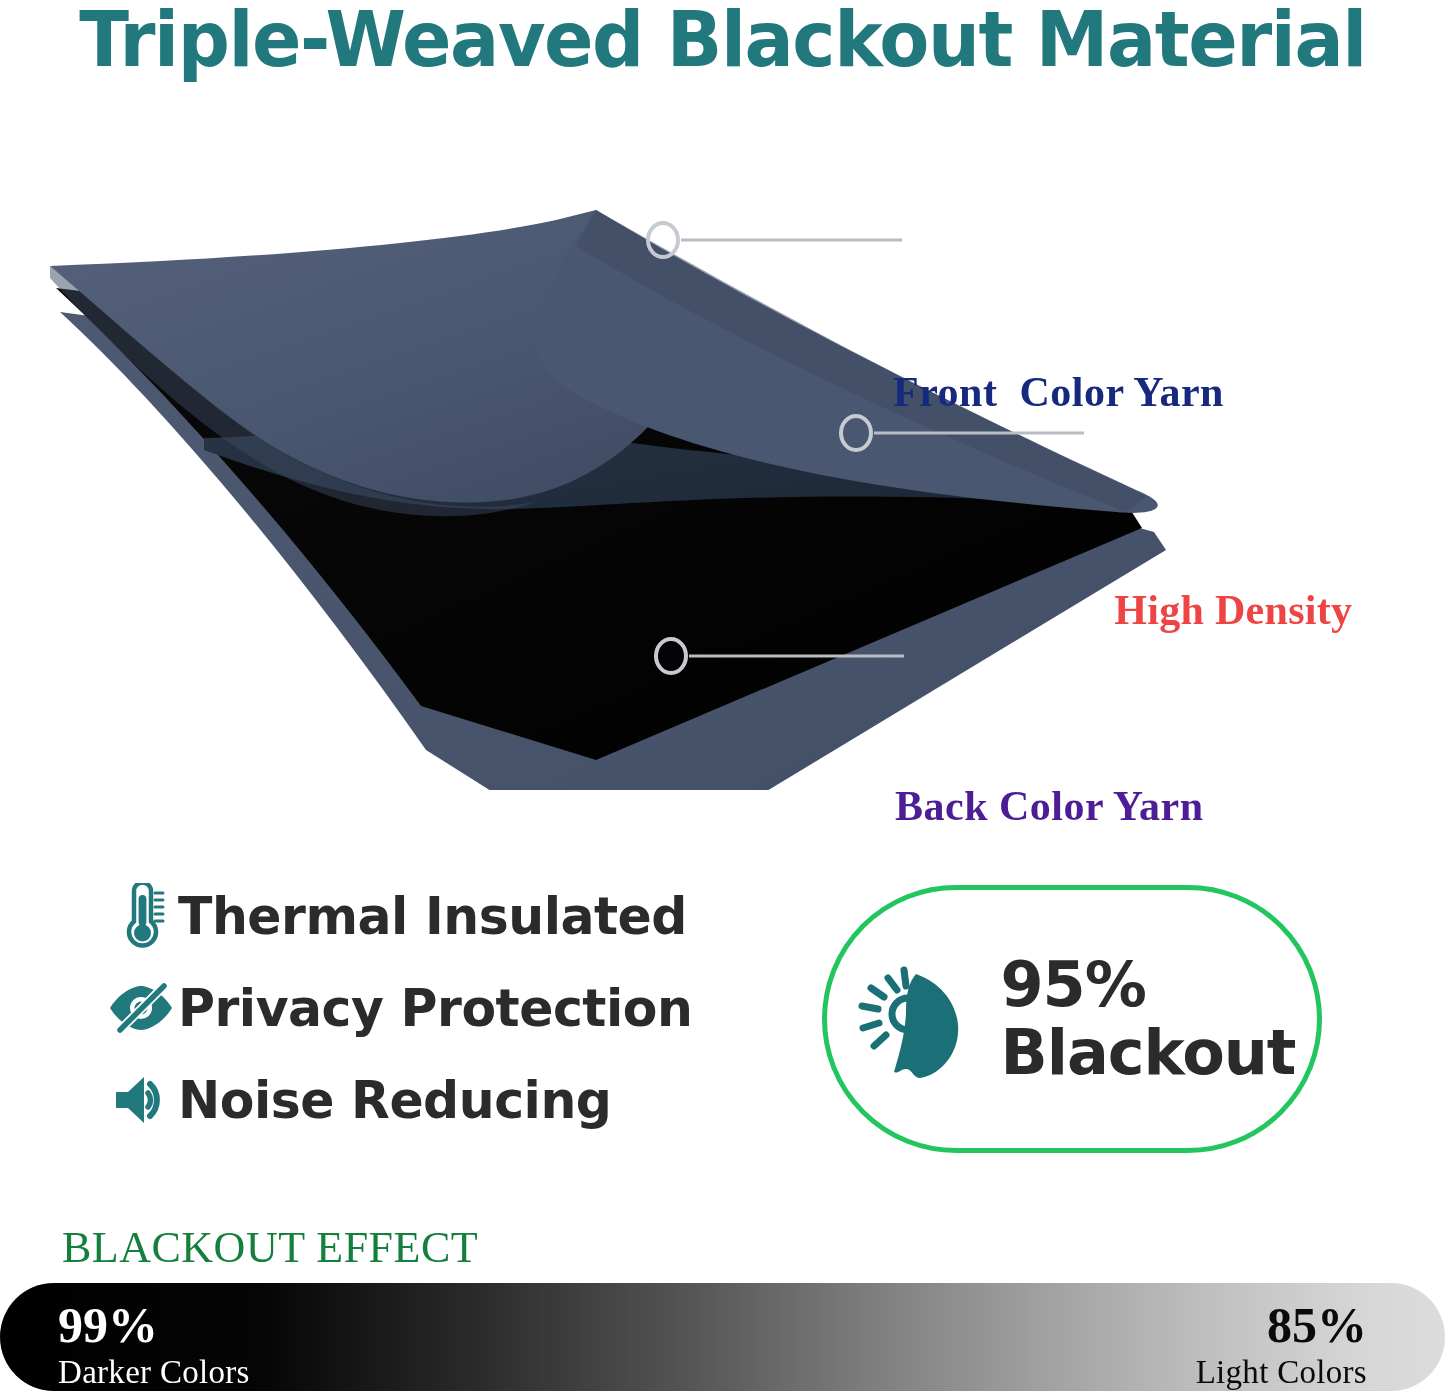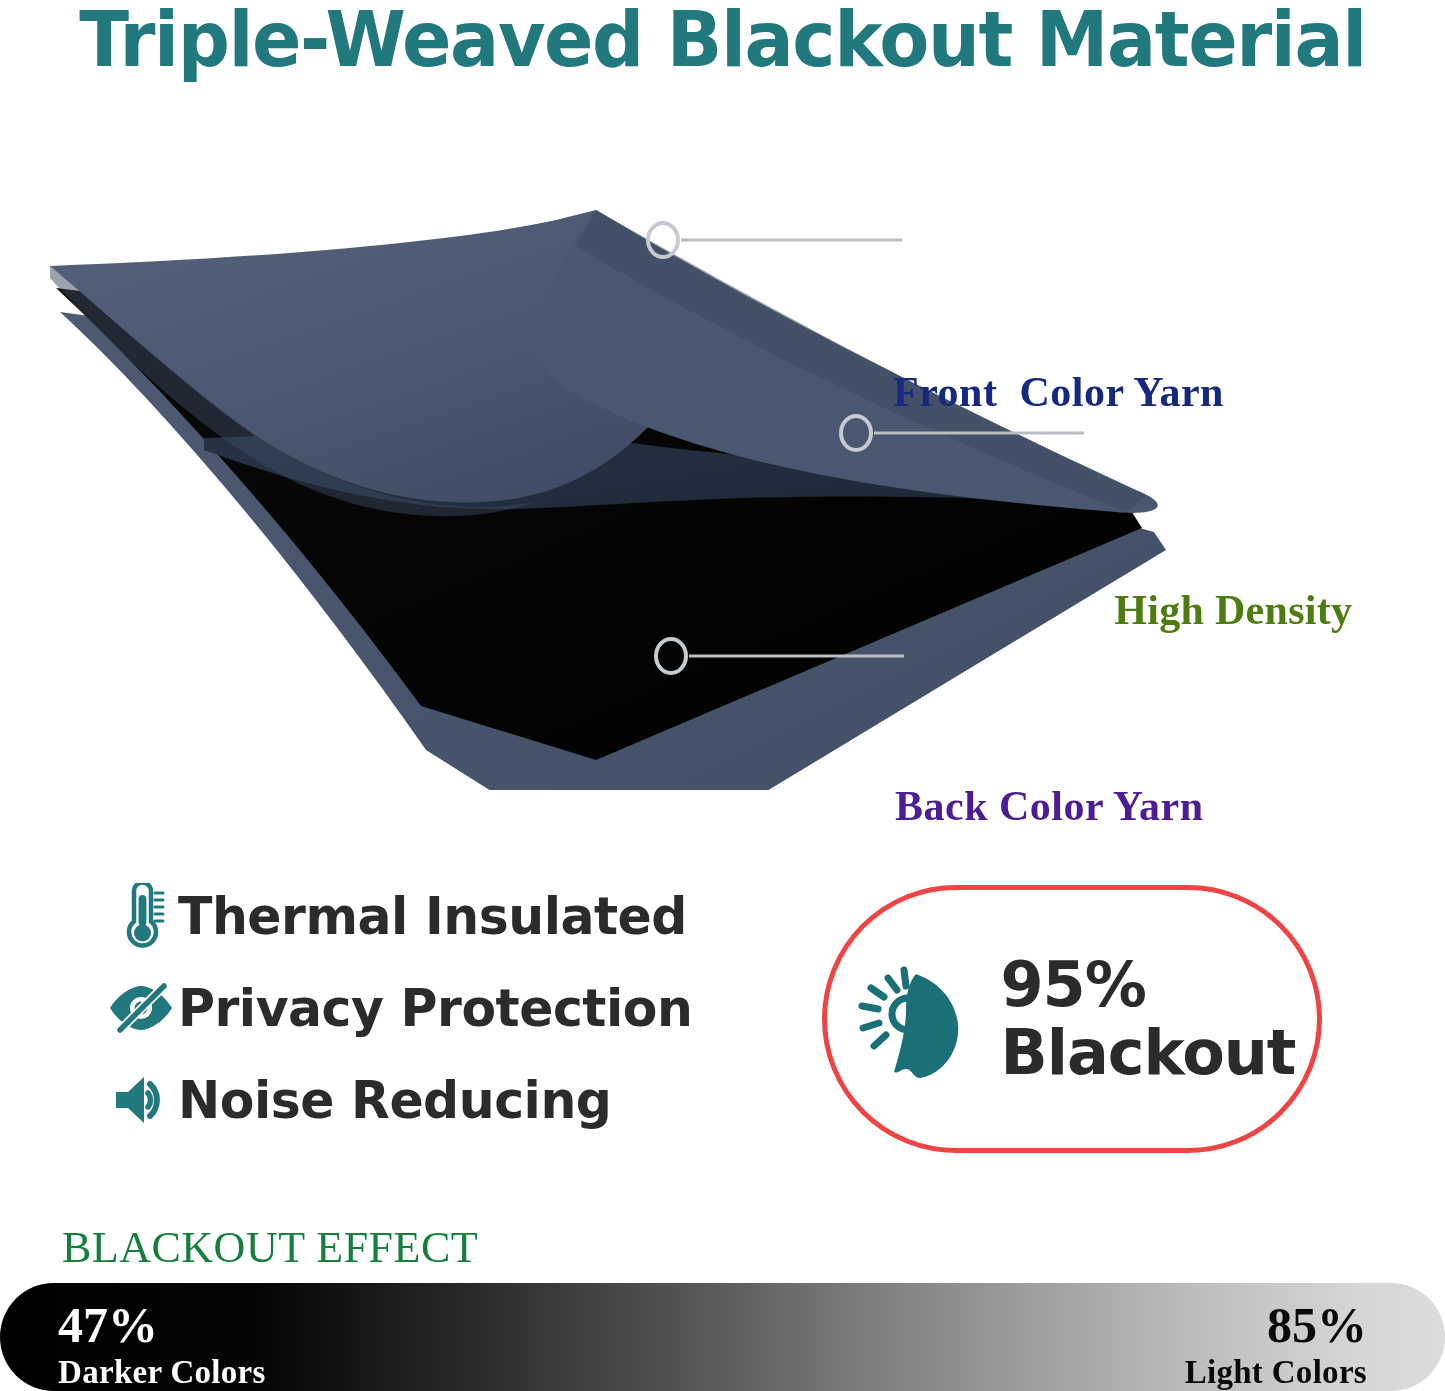--- a/index.html
+++ b/index.html
@@ -55,21 +55,21 @@
     left: 893px;
     top: 218px;
     font-size: 42px;
     color: #16297E;
     letter-spacing: 0.5px;
   }
   .callout-black {
     left: 1071px;
     top: 382px;
     font-size: 42px;
-    color: #4d7c0f;
+    color: #ef4444;
     line-height: 1.24;
     letter-spacing: 0.3px;
   }
   .callout-back {
     left: 895px;
     top: 632px;
     font-size: 42px;
     color: #4c1d95;
     letter-spacing: 0.5px;
   }
@@ -105,21 +105,21 @@
     white-space: nowrap;
   }
 
   
   .badge {
     position: absolute;
     left: 822px;
     top: 885px;
     width: 500px;
     height: 268px;
-    border: 5px solid #ef4444;
+    border: 5px solid #22c55e;
     border-radius: 134px;
     background: #ffffff;
     display: flex;
     align-items: center;
     justify-content: center;
     box-sizing: border-box;
   }
   .badge-icon {
     flex: 0 0 auto;
     margin-right: 28px;
@@ -191,21 +191,21 @@
     line-height: 1.0;
   }
   .bar-pct {
     display: block;
     font-weight: bold;
     font-size: 50px;
     letter-spacing: 0px;
   }
   .bar-sub {
     display: block;
-    font-weight: bold;
+    font-weight: normal;
     font-size: 33px;
     margin-top: 6px;
     letter-spacing: 0.3px;
   }
 </style>
 </head>
 <body>
 
 <div class="title">Triple-Weaved Blackout Material</div>
 
@@ -357,19 +357,19 @@
   </span>
   <span class="badge-text">
     <span class="badge-pct">95%</span>
     <span class="badge-word">Blackout</span>
   </span>
 </div>
 
 <div class="effect-title">BLACKOUT EFFECT</div>
 <div class="effect-bar"></div>
 <div class="bar-left">
-  <span class="bar-pct">47%</span>
+  <span class="bar-pct">99%</span>
   <span class="bar-sub">Darker Colors</span>
 </div>
 <div class="bar-right">
   <span class="bar-pct">85%</span>
   <span class="bar-sub">Light Colors</span>
 </div>
 
 </body></html>

